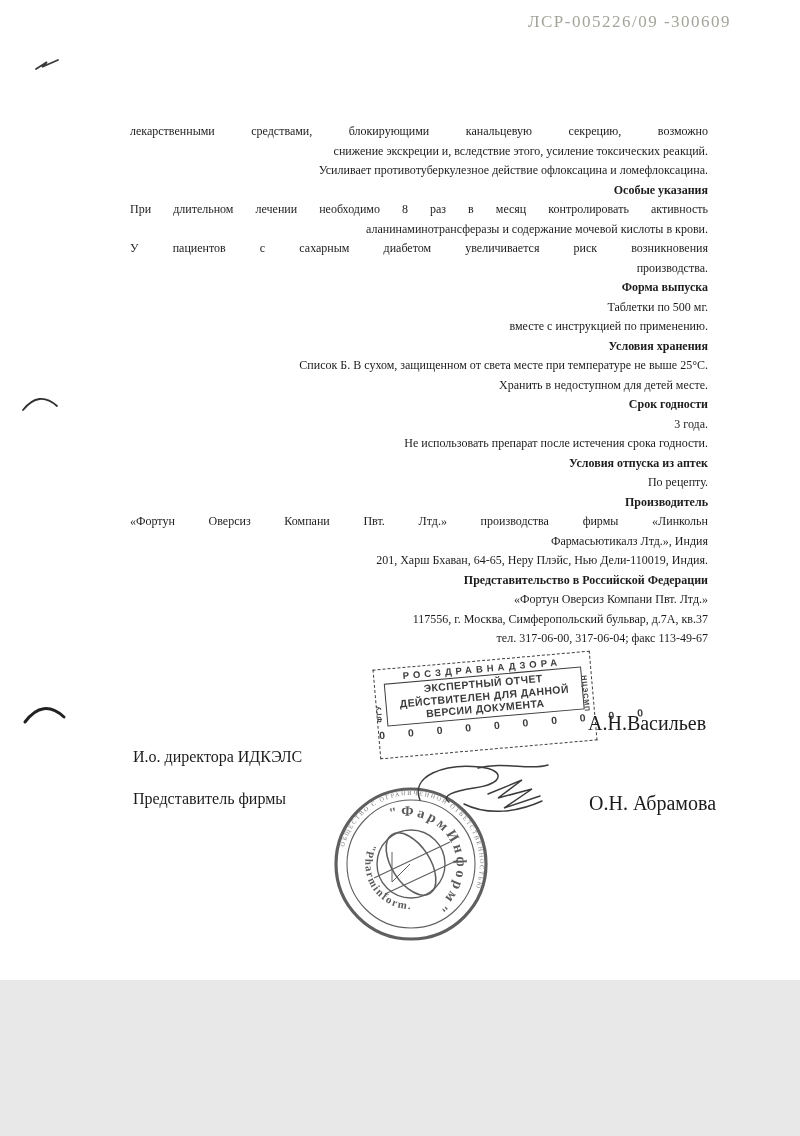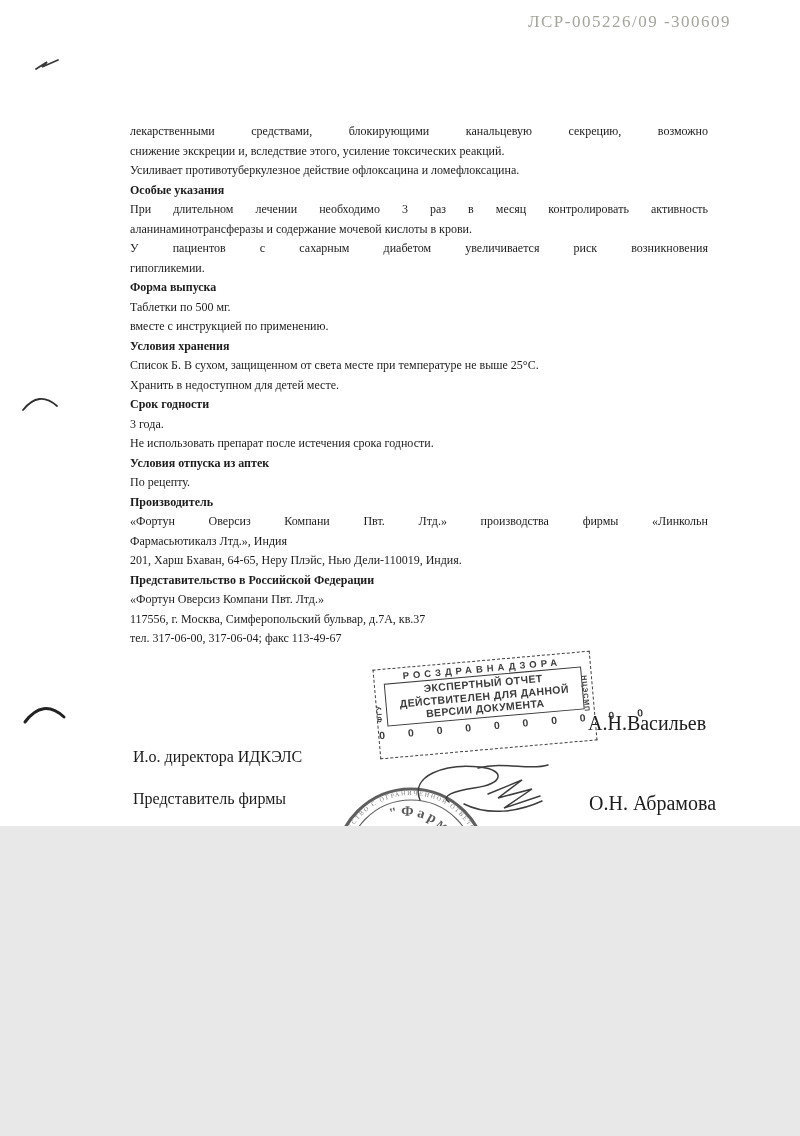--- a/index.html
+++ b/index.html
@@ -1,36 +1,36 @@
 <!DOCTYPE html>
 <html><head>
 <meta charset="utf-8">
 <style>
   html,body{margin:0;padding:0;background:#e8e8e8;}
   .page{
     position:relative;
-    width:800px;height:826px;
+    width:800px;height:980px;
     background:#ffffff;
     overflow:hidden;
     font-family:"Liberation Serif", serif;
     color:#1c1c1c;
   }
   
   .doc-number{
     position:absolute;left:528px;top:12px;width:260px;
     font-size:17px;letter-spacing:1.5px;color:#a3a59b;
     filter:blur(0.4px);
     font-family:"Liberation Serif", serif;
   }
   
   .textblock{
     position:absolute;left:130px;top:122px;width:578px;
     font-size:12px;line-height:19.5px;
   }
-  .ln{min-height:19.5px;}
+  .ln{min-height:19.5px;text-align:right;}
   .ln.b{font-weight:bold;}
   .ln.j{text-align:justify;text-align-last:justify;}
   
   .sig-role{position:absolute;left:133px;font-size:16px;}
   .sig-name{position:absolute;font-size:20px;}
   
   .expert-stamp{
     position:absolute;left:376px;top:660px;width:216px;height:88px;
     transform:rotate(-5deg);
     border:1.6px dashed #2f2f2f;
@@ -88,24 +88,24 @@
 
   <svg class="pen-mark" style="left:22px;top:702px;" width="48" height="28">
     <path d="M3,20 Q21,-4 42,15" stroke="#222222" stroke-width="3" fill="none" stroke-linecap="round"></path>
   </svg>
 
   <div class="textblock">
     <div class="ln j">лекарственными средствами, блокирующими канальцевую секрецию, возможно</div>
     <div class="ln">снижение экскреции и, вследствие этого, усиление токсических реакций.</div>
     <div class="ln">Усиливает противотуберкулезное действие офлоксацина и ломефлоксацина.</div>
     <div class="ln b">Особые указания</div>
-    <div class="ln j">При длительном лечении необходимо 3 раз в месяц контролировать активность</div>
+    <div class="ln j">При длительном лечении необходимо 8 раз в месяц контролировать активность</div>
     <div class="ln">аланинаминотрансферазы и содержание мочевой кислоты в крови.</div>
     <div class="ln j">У пациентов с сахарным диабетом увеличивается риск возникновения</div>
-    <div class="ln">гипогликемии.</div>
+    <div class="ln">производства.</div>
     <div class="ln b">Форма выпуска</div>
     <div class="ln">Таблетки по 500 мг.</div>
     <div class="ln">вместе с инструкцией по применению.</div>
     <div class="ln b">Условия хранения</div>
     <div class="ln">Список Б. В сухом, защищенном от света месте при температуре не выше 25°С.</div>
     <div class="ln">Хранить в недоступном для детей месте.</div>
     <div class="ln b">Срок годности</div>
     <div class="ln">3 года.</div>
     <div class="ln">Не использовать препарат после истечения срока годности.</div>
     <div class="ln b">Условия отпуска из аптек</div>

